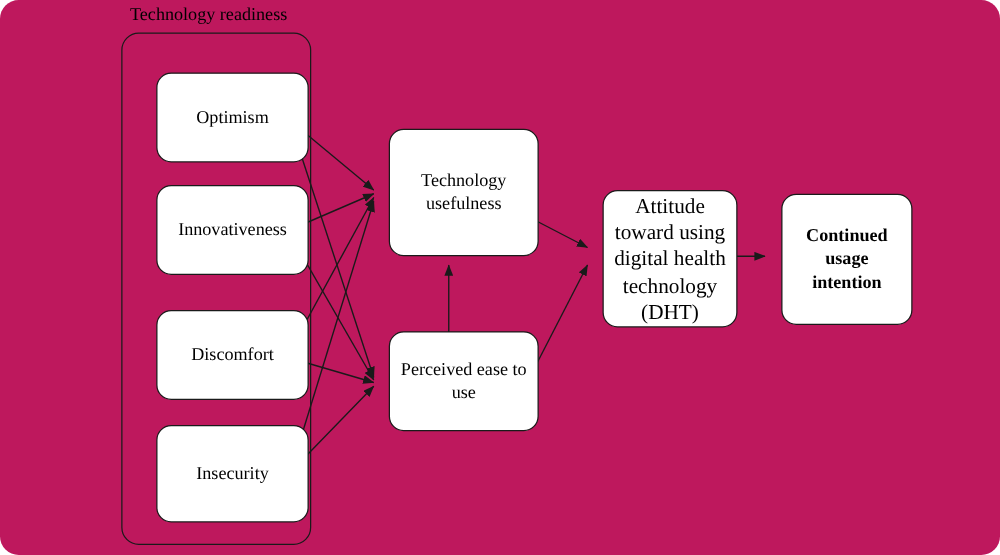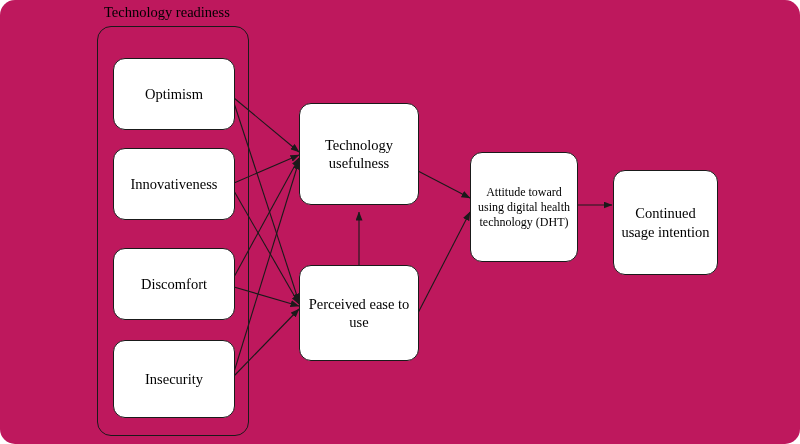--- a/index.html
+++ b/index.html
@@ -33,35 +33,36 @@
     border: 1px solid #1a1a1a;
     border-radius: 12px;
     background: #ffffff;
     display: flex;
     align-items: center;
     justify-content: center;
     text-align: center;
     font-size: 14.5px;
     line-height: 1.25;
     padding: 0 6px;
+    margin-left: 12px;
   }
   .group-box {
     position: absolute;
     box-sizing: border-box;
     border: 1px solid #1a1a1a;
     border-radius: 14px;
     background: transparent;
   }
   .group-label {
     position: absolute;
     font-size: 14.5px;
     white-space: nowrap;
   }
   .small {
-    font-size: 12px;
+    font-size: 17px;
   }
 </style>
 </head>
 <body>
 
 <div id="canvas">
 
   <svg id="wires" viewBox="0 0 800 444">
     <defs>
       <marker id="arrow" markerWidth="9" markerHeight="7" refX="8.5" refY="3.5" orient="auto" markerUnits="userSpaceOnUse">
@@ -109,25 +110,25 @@
   </div>
 
   <div class="node" style="left:113px; top:340px; width:122px; height:78px;">
     <span>Insecurity</span>
   </div>
 
   <div class="node" style="left:299px; top:103px; width:120px; height:102px;">
     <span>Technology usefulness</span>
   </div>
 
-  <div class="node" style="left:299px; top:265px; width:120px; height:96px;">
+  <div class="node" style="left:299px; top:265px; width:120px; height:80px;">
     <span>Perceived ease to use</span>
   </div>
 
   <div class="node small" style="left:470px; top:152px; width:108px; height:110px;">
     <span>Attitude toward using digital health technology (DHT)</span>
   </div>
 
-  <div class="node" style="left:613px; top:170px; width:105px; height:105px;">
+  <div class="node" style="left:613px; top:155px; width:105px; height:105px;font-weight:bold;">
     <span>Continued usage intention</span>
   </div>
 
 </div>
 
 </body></html>

